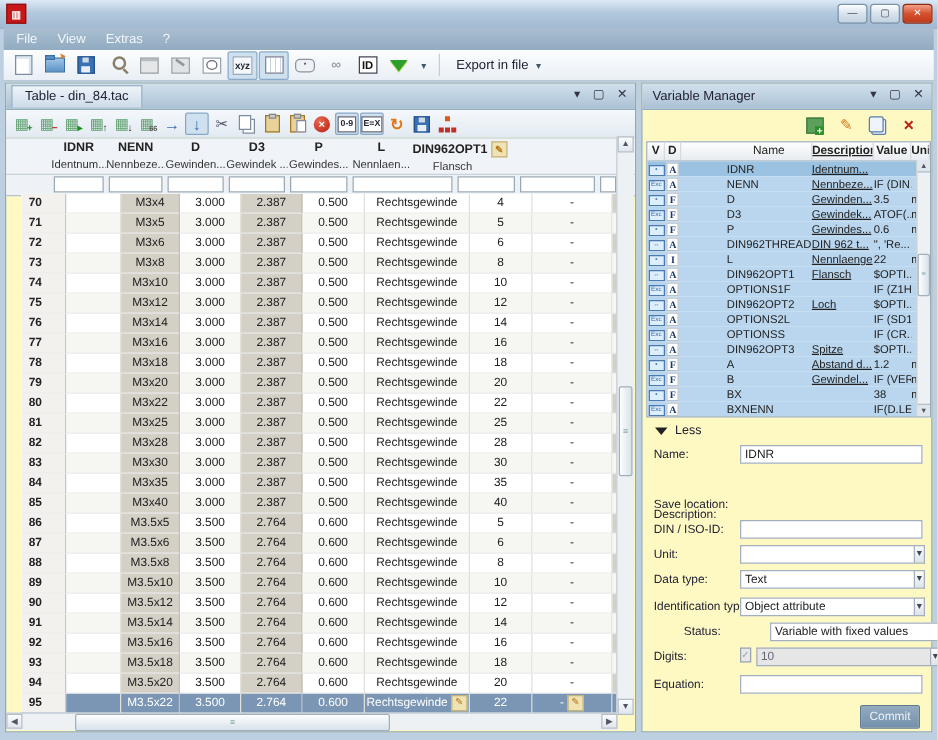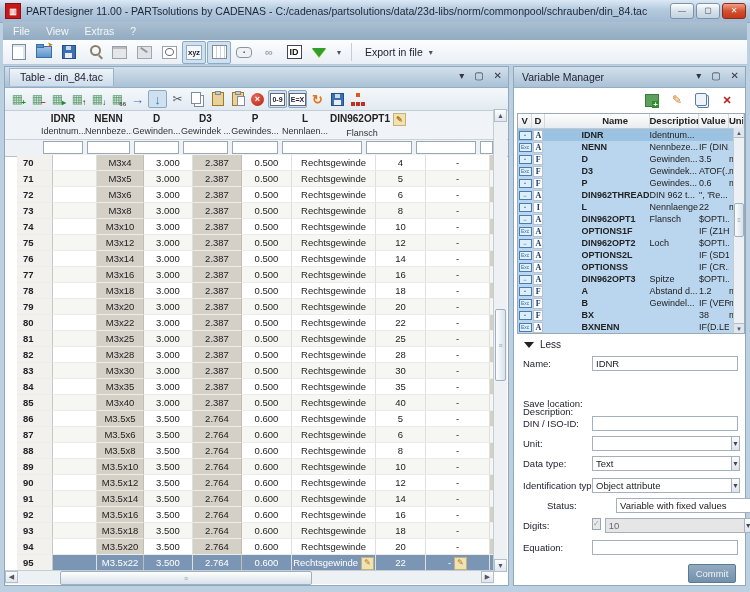--- a/index.html
+++ b/index.html
@@ -64,21 +64,21 @@
   .delicn{width:13px;height:13px;border-radius:50%;background:radial-gradient(circle at 35% 30%,#e86a52,#b81c10);color:#fff;
     display:flex;align-items:center;justify-content:center;font-size:9px;font-weight:bold;}
   .bxt{font-size:7px;font-weight:bold;border:1px solid #667;background:#fff;padding:0 1px;height:11px;display:flex;align-items:center;color:#223;}
   .refr{color:#e07818;font-size:13px;font-weight:bold;line-height:1;}
   .treeicn{position:relative;width:14px;height:13px;}
   .treeicn::before{content:"";position:absolute;left:5px;top:0;width:4px;height:4px;background:#e05818;}
   .treeicn::after{content:"";position:absolute;left:0;bottom:0;width:4px;height:4px;background:#c03028;box-shadow:5px 0 0 #c03028,10px 0 0 #c03028;}
   .pencil-badge{display:inline-flex;width:11px;height:11px;background:#efe3b4;border:1px solid #c4b278;
     align-items:center;justify-content:center;font-size:8px;color:#b87818;vertical-align:middle;}
   
-  .panel{position:absolute;top:66px;background:#ffffff;border:1px solid #8ea8bd;box-sizing:border-box;}
+  .panel{position:absolute;top:66px;background:#fef9c3;border:1px solid #8ea8bd;box-sizing:border-box;}
   .panel-hd{height:20px;background:linear-gradient(#d2e0ec,#aac1d5);display:flex;align-items:center;
     border-bottom:1px solid #93adc2;position:relative;}
   .panel-tab{margin-left:4px;padding:2px 10px 3px;background:linear-gradient(#eef4f9,#cddcea);
     border:1px solid #9db4c8;border-bottom:none;font-size:10.5px;color:#223;}
   .panel-title{margin-left:8px;font-size:10.5px;color:#223;}
   .panel-hd-btns{position:absolute;right:6px;top:3px;display:flex;gap:10px;color:#334;font-size:10px;}
   .panel-hd-btns span{cursor:default;line-height:1.2;}
   
   #tpanel{left:4px;width:505px;height:520px;}
   .ttb{height:22px;background:linear-gradient(#f4f8fb,#e2eaf1);border-bottom:1px solid #c2cfdb;
@@ -124,22 +124,22 @@
   .copybr{width:10px;height:11px;border:1px solid #5a7ea6;border-radius:2px;background:#eef4fa;box-shadow:2px 2px 0 -1px #eef4fa,2px 2px 0 0 #5a7ea6;margin:-2px 2px 0 0;}
   .redx{color:#c02018;font-weight:bold;font-size:11px;}
   .vlist{position:absolute;left:3px;top:46px;width:226px;height:219px;border:1px solid #9aaab8;background:#fff;overflow:hidden;}
   .vhead{display:flex;height:14px;line-height:14px;font-weight:bold;font-size:9.5px;background:linear-gradient(#fdfdfd,#e8ecf0);border-bottom:1px solid #c0c8d0;}
   .vhead div{box-sizing:border-box;border-right:1px solid #d4dae0;text-align:center;white-space:nowrap;overflow:hidden;}
   .vrow{display:flex;height:12px;line-height:12px;font-size:9px;background:#b9d6ee;}
   .vrow.focus{background:#9cc2e2;}
   .vrow div{box-sizing:border-box;white-space:nowrap;overflow:hidden;}
   .vc-v{width:16px;text-align:center;}
   .vc-d{width:14px;text-align:center;}
-  .vc-n{width:78px;font-weight:bold;padding-left:1px;margin-left:36px;}
-  .vc-ds{width:56px;}
+  .vc-n{width:78px;font-weight:normal;padding-left:1px;margin-left:36px;}
+  .vc-ds{width:56px;text-decoration:underline;}
   .vc-va{width:34px;}
   .vc-u{width:17px;}
   .vic{display:inline-block;width:11px;height:7px;border:1px solid #4a7ab0;background:#ddeefc;font-size:5px;color:#3a6aa0;
     line-height:7px;text-align:center;vertical-align:1px;}
   .dlet{display:inline-block;width:8px;height:9px;background:#fff;border:1px solid #b8c2cc;
     font-family:"Liberation Serif",serif;font-size:8px;line-height:9px;color:#1a3a6a;font-weight:bold;text-align:center;}
   .vlist .vsb2{position:absolute;right:0;top:14px;width:10px;bottom:0;background:#eef1f4;border-left:1px solid #c4cdd5;}
   .vsb2 .arr{height:9px;font-size:6px;display:flex;align-items:center;justify-content:center;color:#556;background:#dfe6ec;border-bottom:1px solid #b4bec8;}
   .vsb2 .arr.dn{position:absolute;bottom:0;left:0;right:0;border-top:1px solid #b4bec8;border-bottom:none;}
   .vsb2 .thumb{position:absolute;left:0;right:0;top:75px;height:32px;background:linear-gradient(90deg,#fdfefe,#d8e2ea);
@@ -157,21 +157,20 @@
     display:flex;align-items:center;justify-content:center;font-size:7px;color:#445;box-sizing:border-box;}
   .chk{width:10px;height:10px;border:1px solid #9aa4ae;background:#e8e8e8;color:#8a9;font-size:8px;line-height:10px;text-align:center;margin-right:4px;}
   .commit{position:absolute;right:9px;top:497px;width:46px;height:17px;border:1px solid #5d7a94;border-radius:2px;
     background:linear-gradient(#93abc0,#7390ab);color:#eef3f8;font-size:9.5px;display:flex;align-items:center;justify-content:center;}
 </style>
 </head>
 <body>
 
 <div class="titlebar">
   <div class="appicon">▥</div>
-  <div class="title-text">PARTdesigner 11.00 - PARTsolutions by CADENAS - C:/cadenas/partsolutions/data/23d-libs/norm/commonpool/schrauben/din_84.tac</div>
   <div class="winbtns">
     <div class="wbtn">—</div>
     <div class="wbtn">▢</div>
     <div class="wbtn close">✕</div>
   </div>
 </div>
 
 <div class="menubar">
   <span>File</span>
   <span>View</span>

